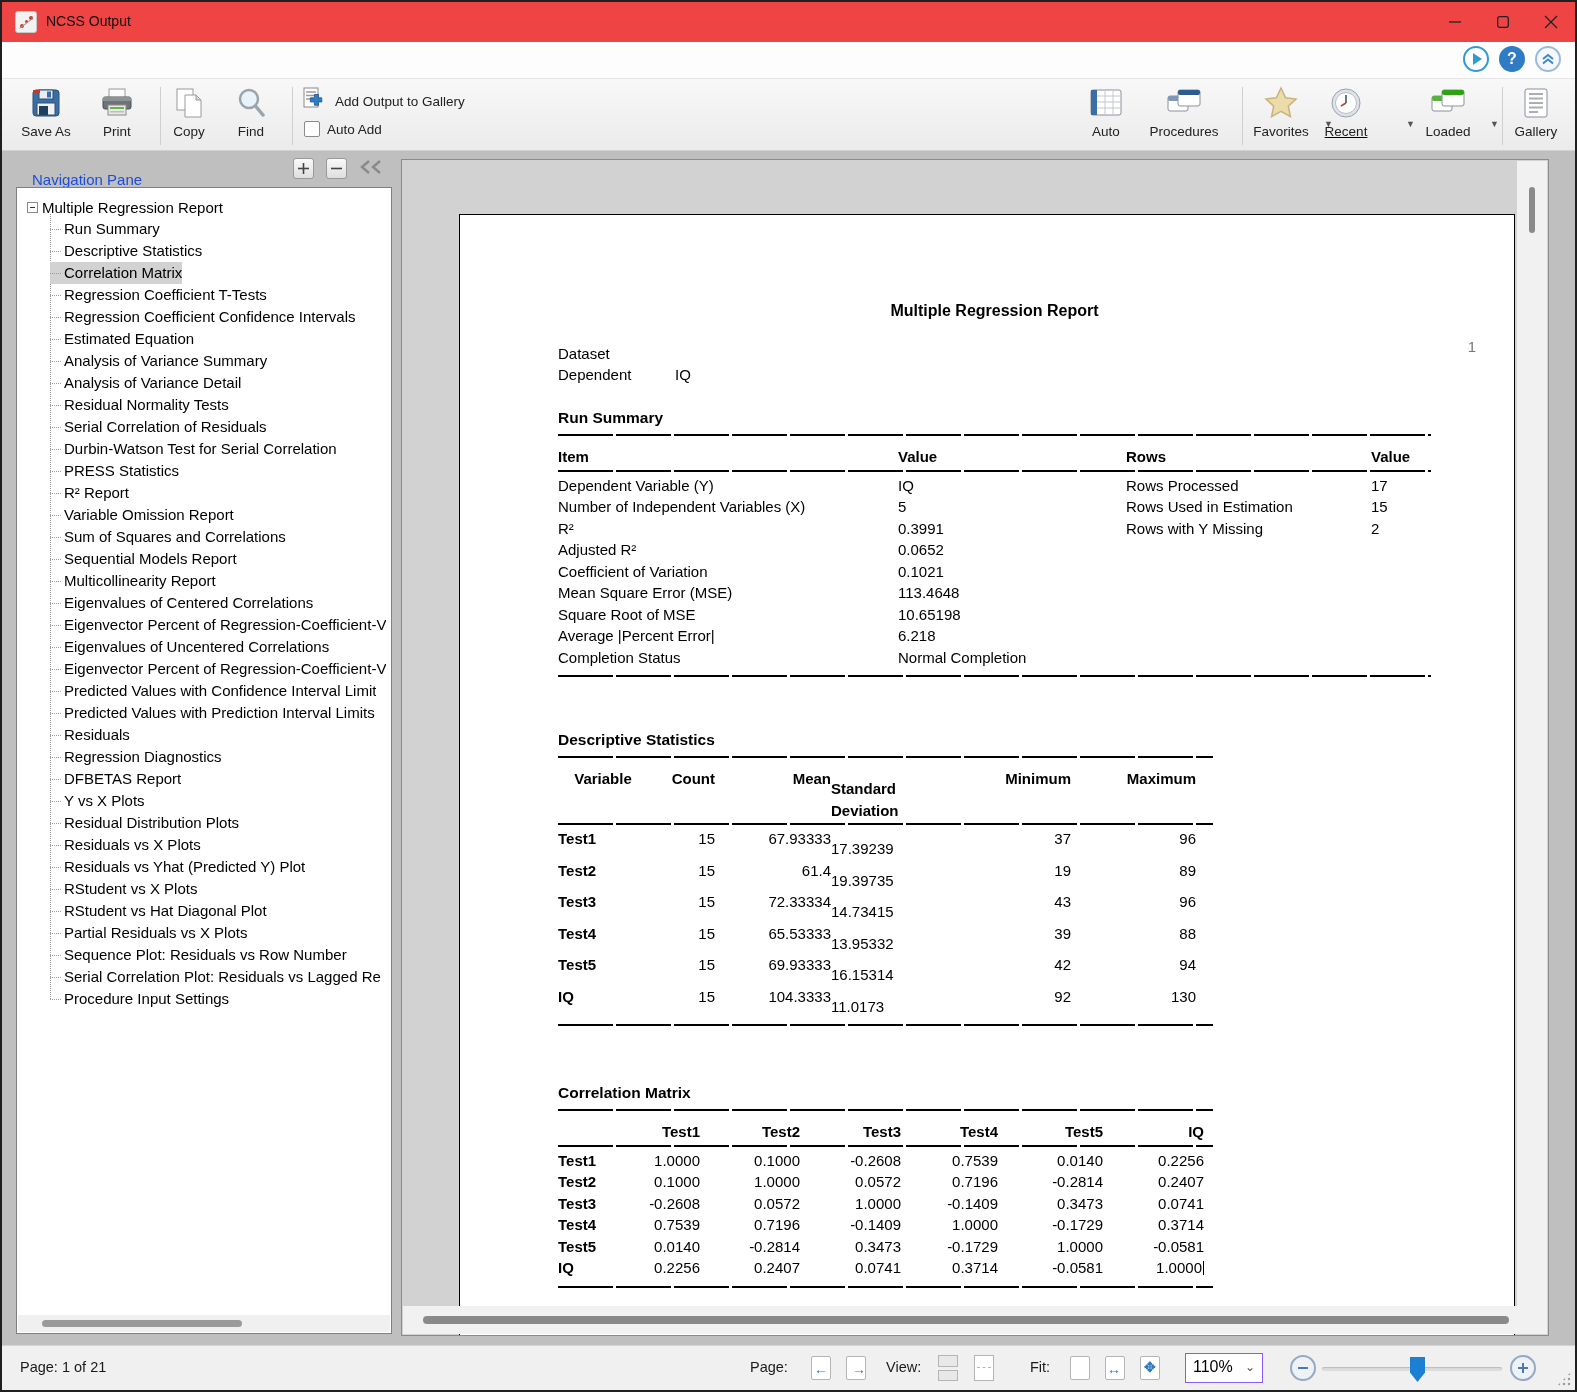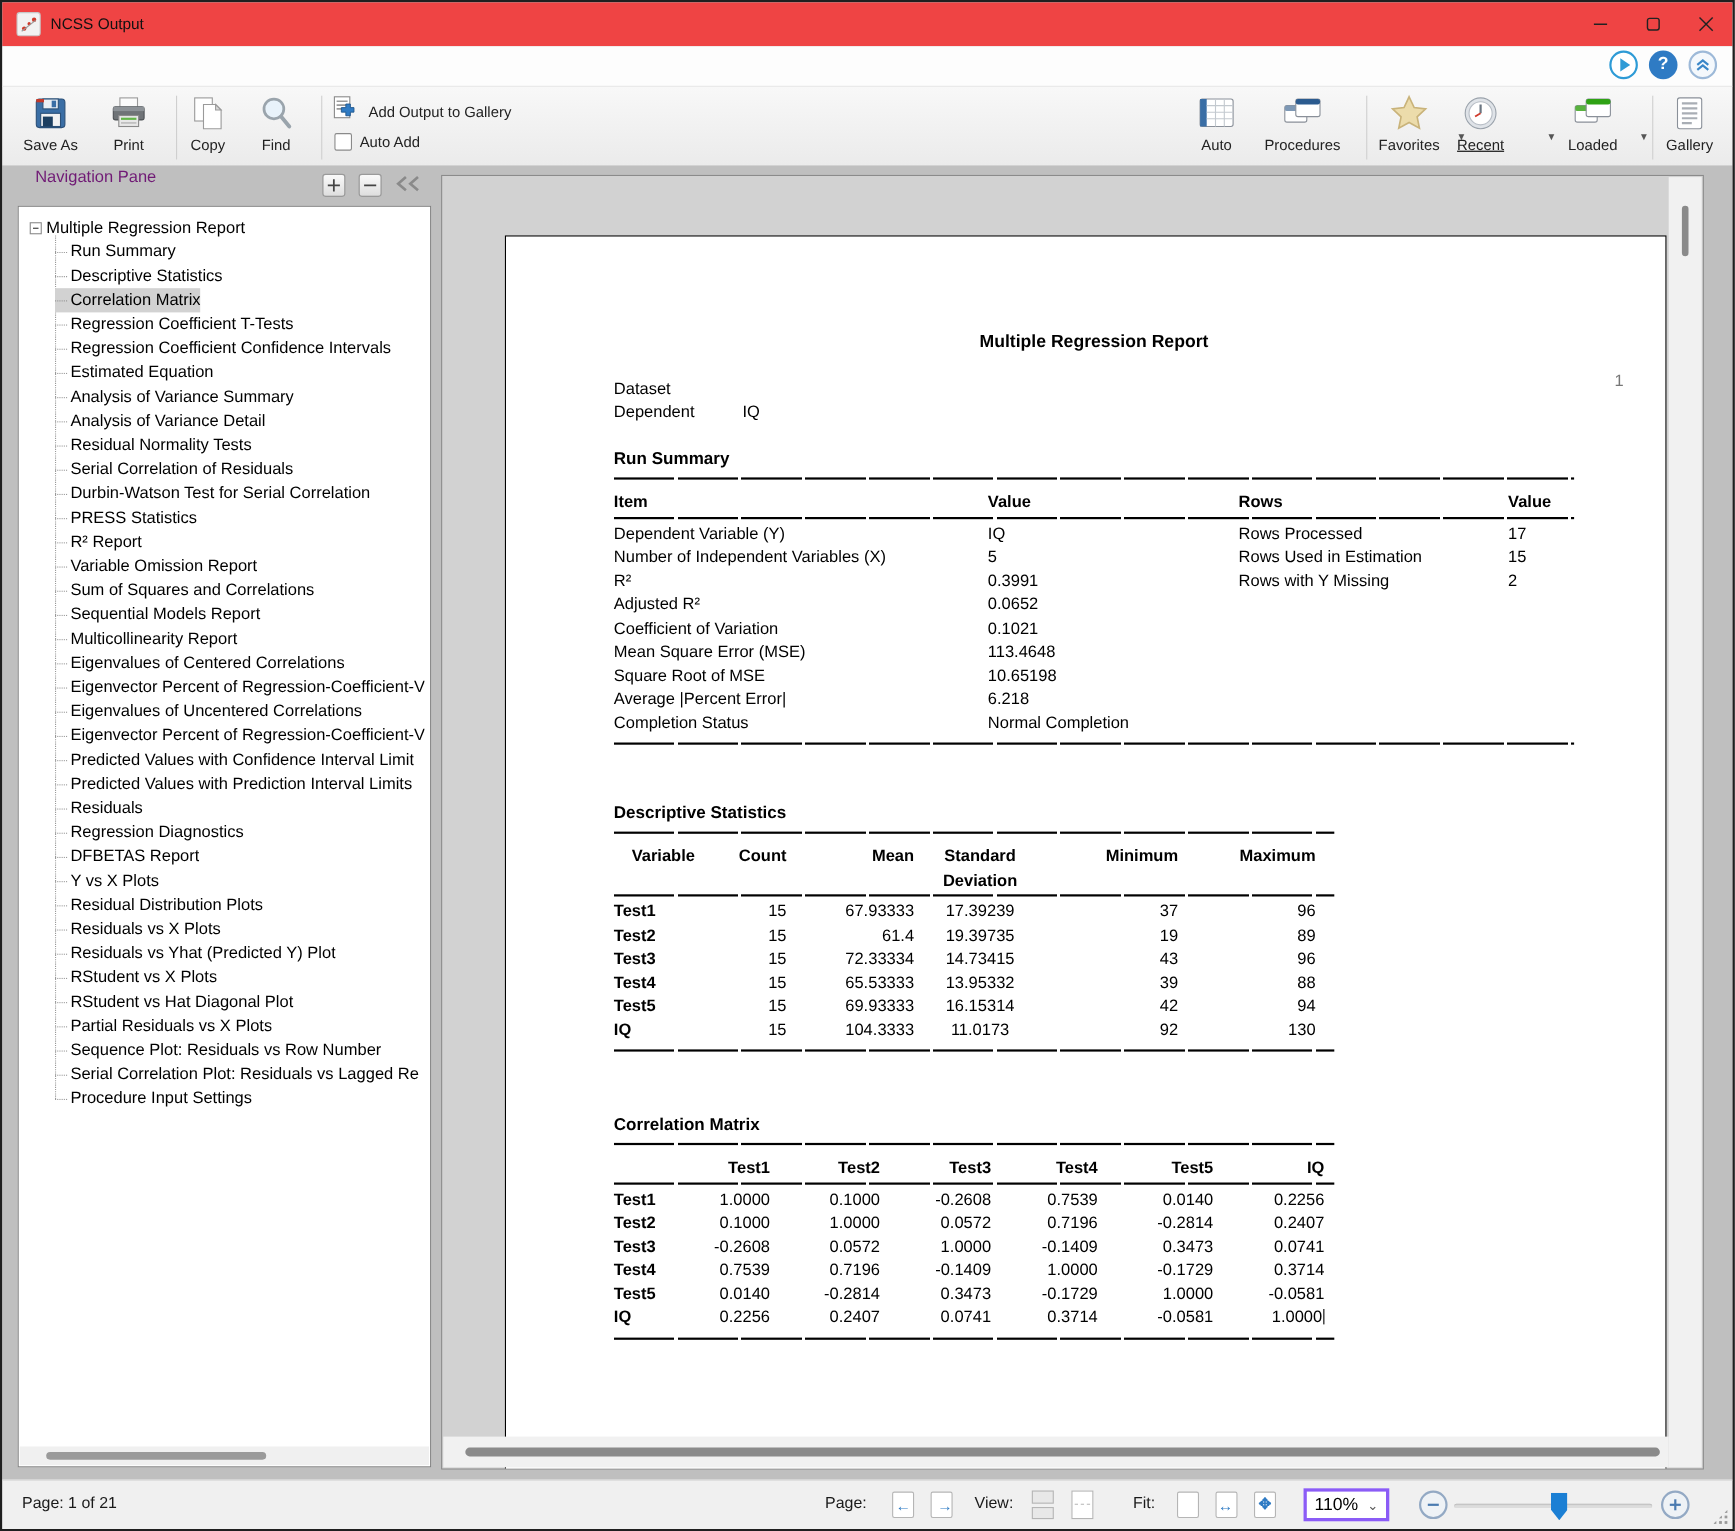--- a/index.html
+++ b/index.html
@@ -39,21 +39,21 @@
   .tb-sep { position:absolute; top:8px; width:1px; height:58px; background:#cfcfcf; }
   .tb-drop { position:absolute; font-size:9px; color:#555; top:40px; }
   .gallery-group { position:absolute; left:300px; top:8px; }
   .gal-row { display:flex; align-items:center; gap:7px; height:28px; }
   .gal-row .txt { font-size:13.5px; color:#222; white-space:nowrap; }
   .checkbox { width:16px; height:16px; background:#fff; border:1px solid #8a8a8a; border-radius:2px; margin-left:2px; }
 
   
   .main { position:absolute; left:0; top:149px; right:0; bottom:45px; background:#bfbfbf; }
 
-  .nav-header { position:absolute; left:30px; top:1px; font-size:15px; color:#701a75; }
+  .nav-header { position:absolute; left:30px; top:20px; font-size:15px; color:#1d4ed8; }
   .nav-hbtn { position:absolute; top:7px; width:21px; height:21px; background:linear-gradient(#fafafa,#dedede); border:1px solid #9a9a9a; border-radius:3px; display:flex; align-items:center; justify-content:center; }
   .nav-hbtn svg{ display:block; }
   .nav-collapse { position:absolute; top:9px; color:#8a8a8a; font-size:15px; font-weight:bold; letter-spacing:-2px; }
 
   .navlist { position:absolute; left:14px; top:36px; width:376px; height:1147px; background:#fff; border:1px solid #7f7f7f; overflow:hidden; }
   .tree { position:relative; padding:8px 0 0 0; }
   .tree-root-row { display:flex; align-items:center; height:22px; padding-left:10px; white-space:nowrap; }
   .expand-box { width:11px; height:11px; border:1px solid #8a8a8a; background:#fff; position:relative; margin-right:4px; flex:0 0 auto; }
   .expand-box::after { content:""; position:absolute; left:2px; top:4px; width:5px; height:1px; background:#333; }
   .tree-root-label { font-size:15px; color:#000; }
@@ -89,21 +89,21 @@
   .trow { display:flex; line-height:21.5px; }
   .tcell { white-space:pre-line; }
   .rule.under-head { margin-top:2px; }
   .tbody { margin-top:3px; }
   .rule.bottom { margin-top:7px; }
 
   .tbl-run .c0{ width:340px; } .tbl-run .c1{ width:228px; } .tbl-run .c2{ width:245px; } .tbl-run .c3{ width:60px; }
   .tbl-desc .c0{ width:90px; font-weight:bold; }
   .tbl-desc .c1{ width:67px; text-align:right; }
   .tbl-desc .c2{ width:116px; text-align:right; }
-  .tbl-desc .c3{ width:120px; text-align:center; }
+  .tbl-desc .c3{ width:120px; text-align:left;margin-top:10px; }
   .tbl-desc .c4{ width:120px; text-align:right; }
   .tbl-desc .c5{ width:125px; text-align:right; }
   .tbl-desc.thead .c0{ font-weight:bold;text-align:center; }
   .tbl-corr .c0{ width:60px; font-weight:bold; }
   .tbl-corr .c1{ width:82px; text-align:right; }
   .tbl-corr .c2{ width:100px; text-align:right; }
   .tbl-corr .c3{ width:101px; text-align:right; }
   .tbl-corr .c4{ width:97px; text-align:right; }
   .tbl-corr .c5{ width:105px; text-align:right; }
   .tbl-corr .c6{ width:101px; text-align:right; }
@@ -116,21 +116,21 @@
   
   .statusbar { position:absolute; left:0; bottom:0; right:0; height:45px; background:#f0f0f0; border-top:1px solid #d4d4d4; font-size:14.5px; color:#1a1a1a; }
   .sb-label { position:absolute; top:13px; }
   .sb-btn { position:absolute; top:6px; width:32px; height:32px; display:flex; align-items:center; justify-content:center; border-radius:3px; }
   .pg-ic { position:relative; width:20px; height:24px; background:#fff; border:1px solid #b5b5b5; border-radius:2px; }
   .pg-ic .arrow { position:absolute; top:7px; font-size:14px; font-weight:bold; color:#2f7bc4; line-height:10px; }
   .view-ic { width:20px; height:26px; display:flex; flex-direction:column; gap:3px; }
   .view-ic div { flex:1; border:1px solid #b5b5b5; background:#e8e8e8; }
   .view-ic2 { position:relative; width:20px; height:26px; background:#fff; border:1px solid #b5b5b5; }
   .view-ic2::after { content:""; position:absolute; left:2px; right:2px; top:11px; border-top:1px dashed #b5b5b5; }
-  .zoom-select { position:absolute; left:1183px; top:7px; width:78px; height:30px; background:#fff; border:3px solid #8b5cf6; }
+  .zoom-select { position:absolute; left:1183px; top:7px; width:78px; height:30px; background:#fff; border:1px solid #8b5cf6; }
   .zoom-select .val { position:absolute; left:7px; top:4px; font-size:16px; color:#000; }
   .zoom-select .chev { position:absolute; right:7px; top:6px; color:#555; font-size:12px; }
   .zoom-minus,.zoom-plus { position:absolute; top:9px; width:26px; height:26px; border-radius:50%; border:2px solid #93a9c4; background:#eef2f6; }
   .zoom-minus::after,.zoom-plus::after { content:""; position:absolute; left:6px; top:10px; width:10px; height:2px; background:#4a7ab0; }
   .zoom-plus::before { content:""; position:absolute; left:10px; top:6px; width:2px; height:10px; background:#4a7ab0; }
   .zoom-track { position:absolute; left:1320px; top:21px; width:180px; height:4px; background:#dcdcdc; border-radius:2px; box-shadow:inset 0 1px 1px #bbb; }
   .zoom-thumb { position:absolute; left:88px; top:-10px; width:15px; height:25px; background:#1b7fd4; clip-path:polygon(0 0,100% 0,100% 62%,50% 100%,0 62%); }
   .resize-grip { position:absolute; right:4px; bottom:4px; width:14px; height:14px;
     background-image:radial-gradient(circle at 2px 2px,#9a9a9a 1.4px,transparent 1.6px);
     background-size:5px 5px; clip-path:polygon(100% 0,100% 100%,0 100%); }

